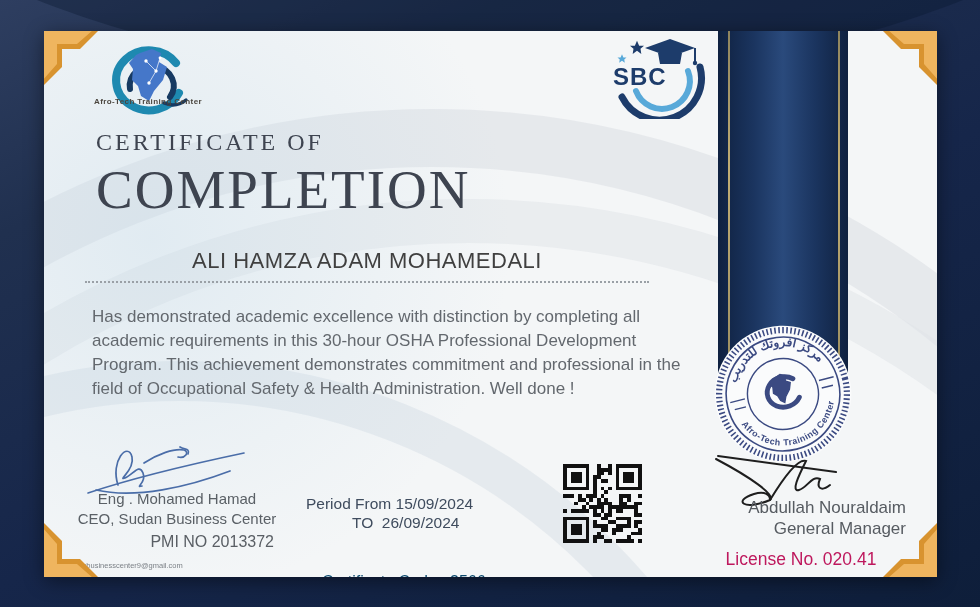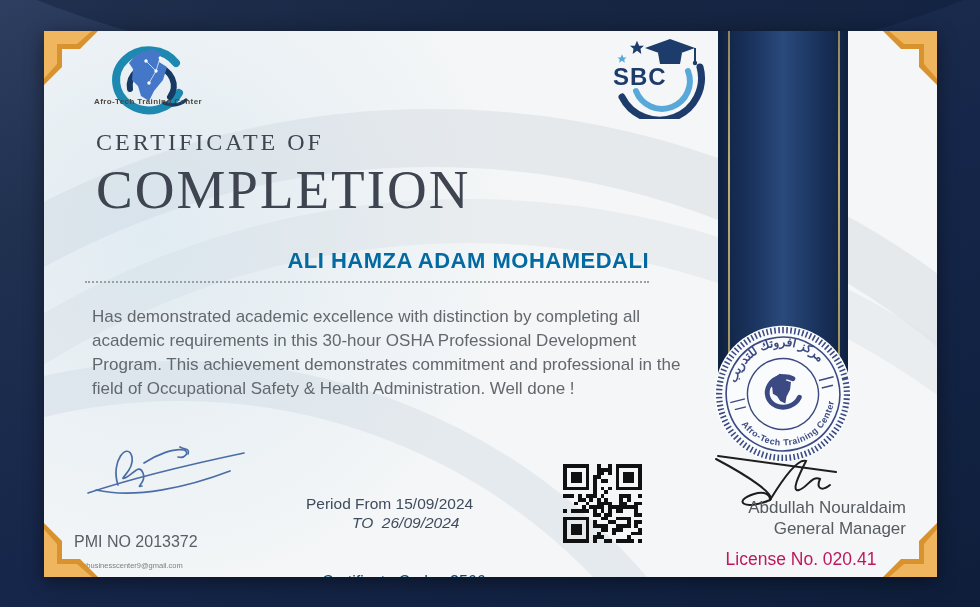--- a/index.html
+++ b/index.html
@@ -28,28 +28,28 @@
   .corner{position:absolute;width:56px;height:56px;}
   #c-tl{left:-1px;top:-1px;} #c-tr{right:-1px;top:-1px;transform:rotate(90deg);}
   #c-br{right:-1px;bottom:-1px;transform:rotate(180deg);} #c-bl{left:-1px;bottom:-1px;transform:rotate(270deg);}
   
   .abs{position:absolute;}
   #title{left:52px;top:98px;color:#3e4450;font-family:"Liberation Serif", serif;}
   #title .l1{font-size:24px;letter-spacing:3px;}
   #title .l2{font-size:55px;letter-spacing:2px;margin-top:2px;}
   #nameblock{left:41px;top:217px;width:564px;text-align:center;
     border-bottom:2px dotted #9aa0a6;padding-bottom:7px;}
-  #nameblock .nm{font-size:22px;font-weight:bold;color:#0369a1;letter-spacing:0.5px;text-align:right;}
+  #nameblock .nm{font-size:22px;font-weight:normal;color:#404040;letter-spacing:0.5px;}
   #body{left:48px;top:274px;width:594px;font-size:17px;line-height:24px;color:#63686e;}
   #sig-left{left:40px;top:402px;width:176px;height:72px;}
   #leftnames{left:18px;top:458px;width:230px;text-align:center;color:#5a6066;font-size:15px;line-height:20px;}
-  #pmi{left:30px;top:502px;width:200px;text-align:left;font-size:16px;color:#595e64;}
+  #pmi{left:30px;top:502px;width:200px;text-align:right;font-size:16px;color:#595e64;}
   #email{left:4px;top:530px;font-size:7.5px;color:#7c8187;}
   #period{left:262px;top:463px;color:#3f4c5e;font-size:15.5px;line-height:19px;}
-  #period .l2{padding-left:46px;white-space:pre;font-style:italic;}
+  #period .l2{padding-left:46px;white-space:pre;}
   #certcode{left:262px;top:542px;color:#0c4a6e;font-size:16px;margin-left:16px;}
   #qr{left:519px;top:433px;width:79px;height:79px;}
   #disclaimer{left:469px;top:512px;width:220px;font-size:7.6px;line-height:10.5px;color:#5f6569;}
   #stampwrap{left:668px;top:292px;width:142px;height:142px;transform:rotate(-14deg);}
   #sig-right{left:662px;top:412px;width:160px;height:86px;}
   #rightnames{left:652px;top:466px;width:210px;text-align:right;color:#565b61;font-size:17px;line-height:21px;}
   #license{left:652px;top:518px;width:210px;text-align:center;color:#be185d;font-size:17.5px;}
   
   #logo-afro{left:34px;top:10px;width:140px;height:80px;}
   #logo-afro-label{left:30px;top:66px;width:148px;text-align:center;font-size:8px;
@@ -112,20 +112,24 @@
 
     <svg class="abs" id="sig-left" viewBox="0 0 176 72">
       <g stroke="#4a6da8" stroke-width="1.7" fill="none" stroke-linecap="round">
         <path d="M34,52 C26,28 44,8 48,24 C51,37 33,48 41,45 C49,42 55,30 59,40 C63,50 50,55 58,53"></path>
         <path d="M4,60 C52,44 122,28 160,20"></path>
         <path d="M12,57 C52,66 104,54 146,38"></path>
         <path d="M60,30 C74,21 90,15 100,17 C106,19 101,26 94,24"></path>
         <path d="M96,14 C101,17 106,15 104,21"></path>
       </g>
     </svg>
+    <div class="abs" id="leftnames">
+      <div>Eng . Mohamed Hamad</div>
+      <div>CEO, Sudan Business Center</div>
+    </div>
     <div class="abs" id="pmi">PMI NO 2013372</div>
     <div class="abs" id="email">www.sudanbusinesscenter9@gmail.com</div>
 
     <div class="abs" id="period">
       <div class="l1">Period From 15/09/2024</div>
       <div class="l2">TO  26/09/2024</div>
     </div>
     <div class="abs" id="certcode">Certificate Code : 3566</div>
 
     <svg class="abs" id="qr" viewBox="0 0 21 21" shape-rendering="crispEdges">

